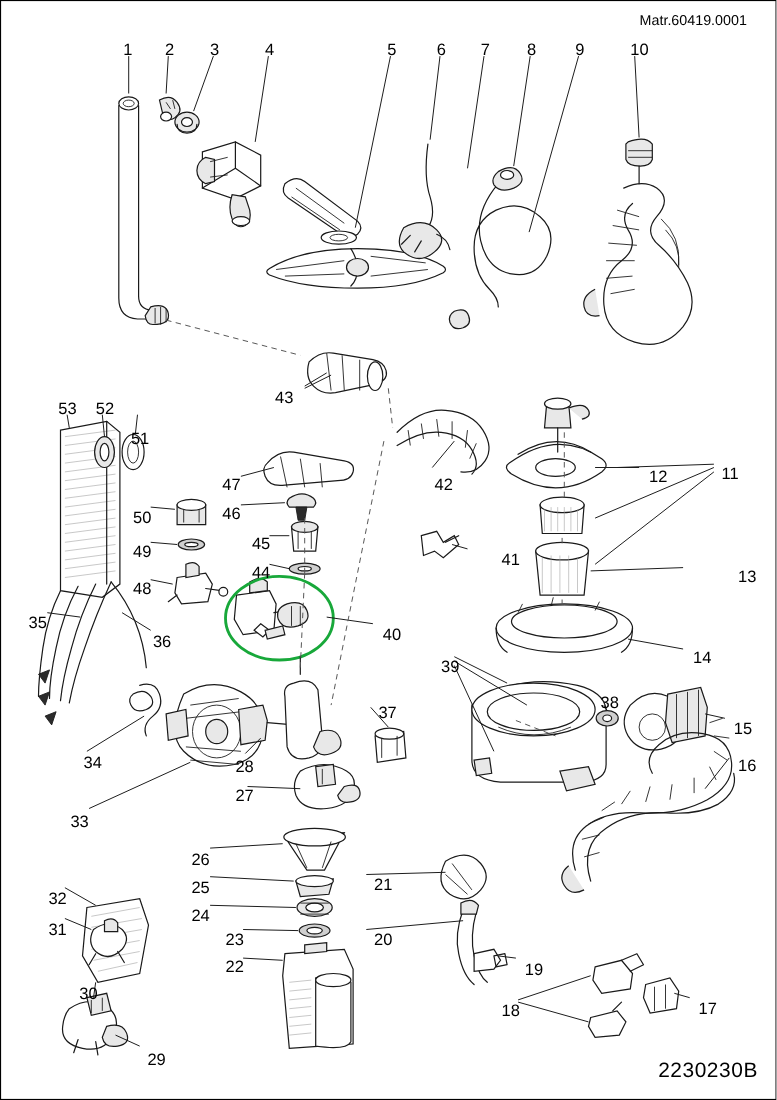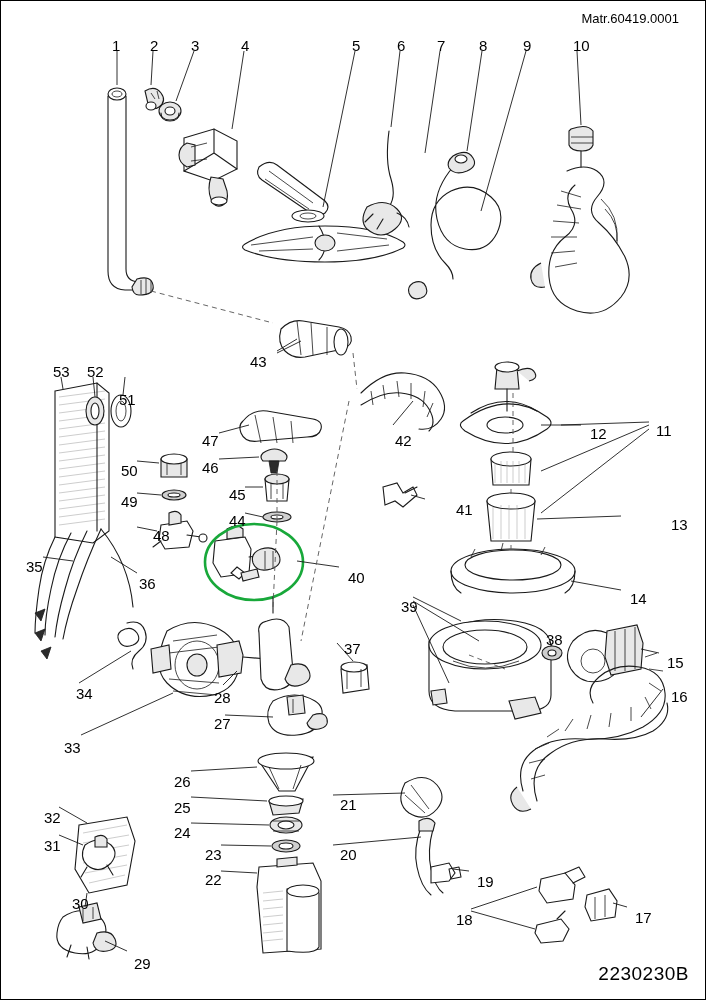--- a/index.html
+++ b/index.html
@@ -427,21 +427,21 @@
       <div class="lbl" style="left: 118px; top: 362px; margin-top: 28px;">51</div>
       <div class="lbl" style="left: 394px; top: 431px;">42</div>
       <div class="lbl" style="left: 655px; top: 421px;">11</div>
       <div class="lbl" style="left: 589px; top: 424px;">12</div>
       <div class="lbl" style="left: 201px; top: 431px;">47</div>
       <div class="lbl" style="left: 201px; top: 458px;">46</div>
       <div class="lbl" style="left: 120px; top: 461px;">50</div>
       <div class="lbl" style="left: 120px; top: 492px;">49</div>
       <div class="lbl" style="left: 228px; top: 485px;">45</div>
       <div class="lbl" style="left: 228px; top: 511px;">44</div>
-      <div class="lbl" style="left: 120px; top: 526px; margin-left: 32px;">48</div>
+      <div class="lbl" style="left: 120px; top: 526px;">48</div>
       <div class="lbl" style="left: 629px; top: 515px; margin-left: 41px;">13</div>
       <div class="lbl" style="left: 455px; top: 500px;">41</div>
       <div class="lbl" style="left: 25px; top: 557px;">35</div>
       <div class="lbl" style="left: 138px; top: 574px;">36</div>
       <div class="lbl" style="left: 347px; top: 568px;">40</div>
       <div class="lbl" style="left: 629px; top: 589px;">14</div>
       <div class="lbl" style="left: 400px; top: 597px;">39</div>
       <div class="lbl" style="left: 545px; top: 630px;">38</div>
       <div class="lbl" style="left: 343px; top: 639px;">37</div>
       <div class="lbl" style="left: 666px; top: 653px;">15</div>

